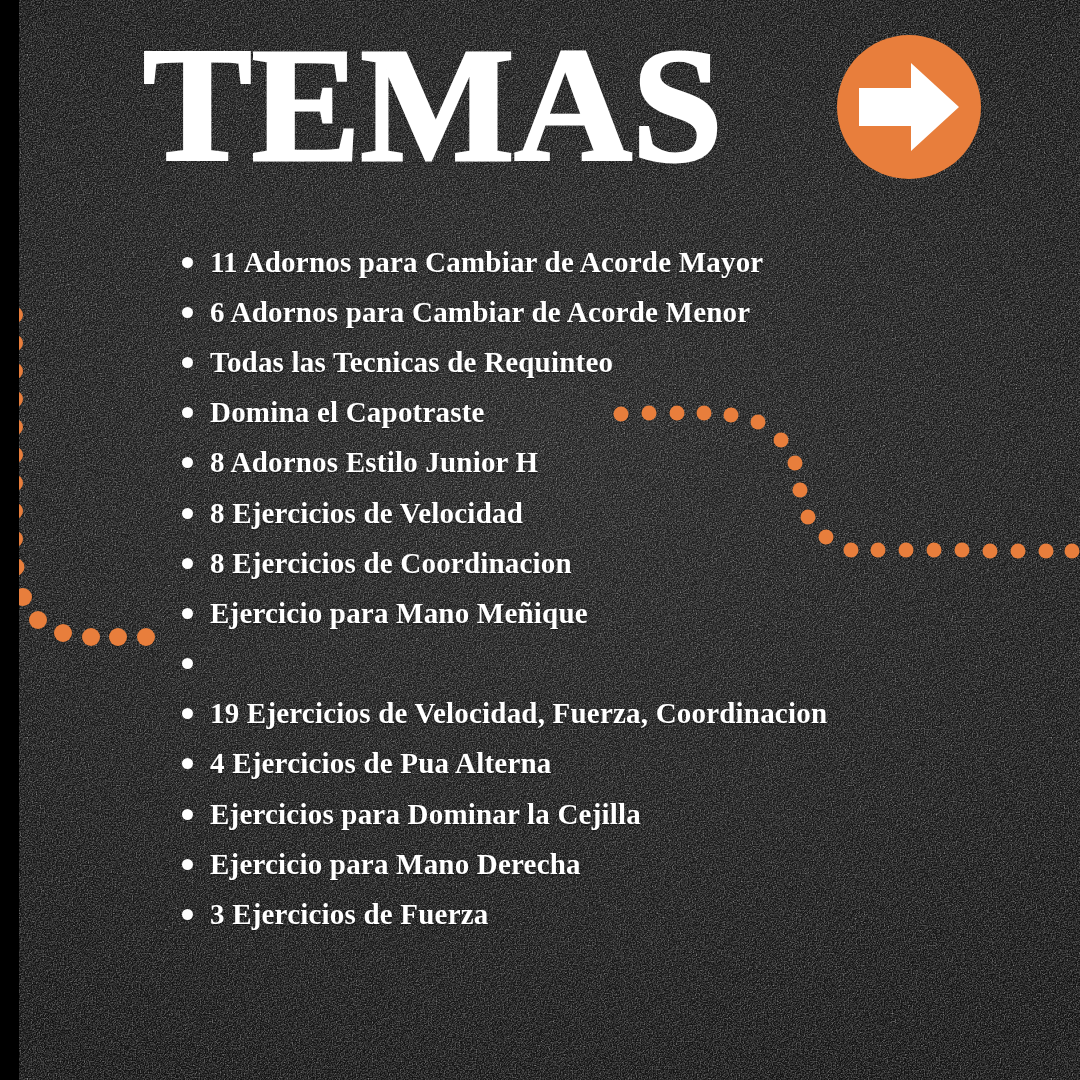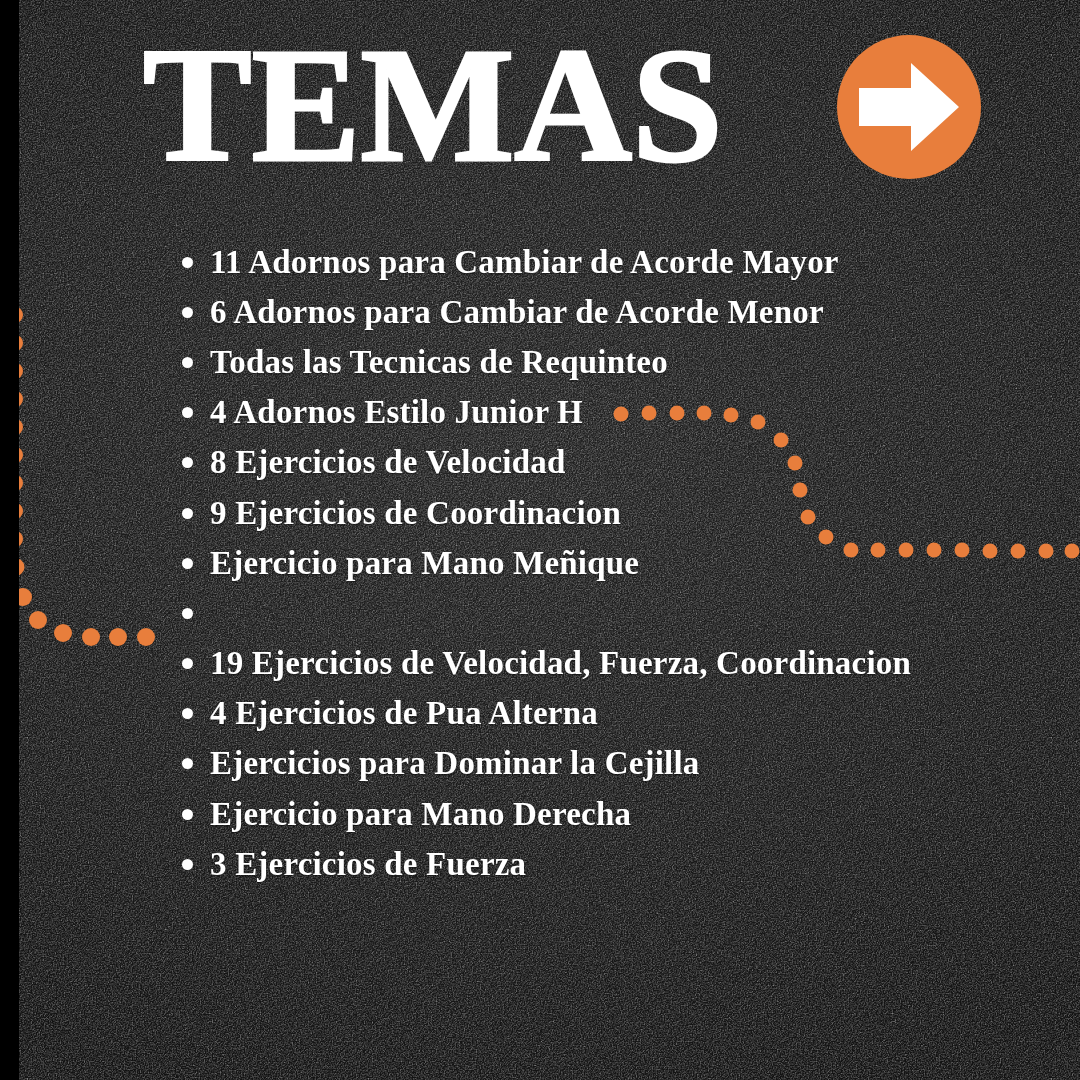--- a/index.html
+++ b/index.html
@@ -52,21 +52,21 @@
   }
   .bullet-dot{
     flex:0 0 auto;
     width:11px;height:11px;
     border-radius:50%;
     background:#ffffff;
     margin-right:17px;
   }
   .topic-text{
     color:#ffffff;
-    font-size:33px;
+    font-size:29px;
     font-weight:700;
     letter-spacing:0.2px;
     text-shadow:0 1px 2px rgba(0,0,0,0.55);
   }
   .dots-overlay{
     position:absolute;inset:0;width:1080px;height:1080px;
     pointer-events:none;
     color:var(--accent,#E87E3C);
   }
 </style>
@@ -99,29 +99,33 @@
       <li class="topic-row">
         <span class="bullet-dot"></span>
         <span class="topic-text">6 Adornos para Cambiar de Acorde Menor</span>
       </li>
       <li class="topic-row">
         <span class="bullet-dot"></span>
         <span class="topic-text">Todas las Tecnicas de Requinteo</span>
       </li>
       <li class="topic-row">
         <span class="bullet-dot"></span>
-        <span class="topic-text">4 Adornos Estilo Junior H</span>
+        <span class="topic-text">Domina el Capotraste</span>
+      </li>
+      <li class="topic-row">
+        <span class="bullet-dot"></span>
+        <span class="topic-text">8 Adornos Estilo Junior H</span>
       </li>
       <li class="topic-row">
         <span class="bullet-dot"></span>
         <span class="topic-text">8 Ejercicios de Velocidad</span>
       </li>
       <li class="topic-row">
         <span class="bullet-dot"></span>
-        <span class="topic-text">9 Ejercicios de Coordinacion</span>
+        <span class="topic-text">8 Ejercicios de Coordinacion</span>
       </li>
       <li class="topic-row">
         <span class="bullet-dot"></span>
         <span class="topic-text">Ejercicio para Mano Meñique</span>
       </li>
       <li class="topic-row">
         <span class="bullet-dot"></span>
       </li>
       <li class="topic-row">
         <span class="bullet-dot"></span>

